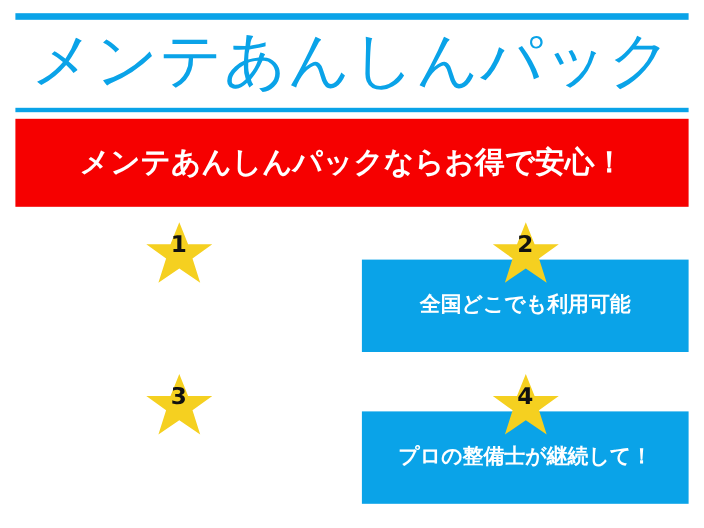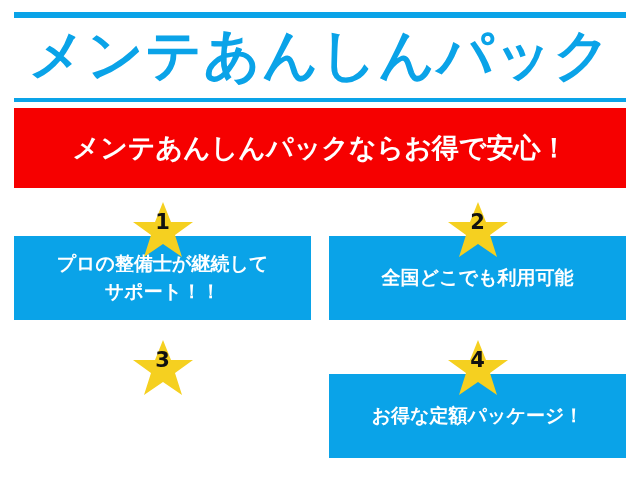--- a/index.html
+++ b/index.html
@@ -41,21 +41,21 @@
     position: absolute;
     left: 0;
     right: 0;
     top: 16px;
     height: 80px;
     display: flex;
     align-items: center;
     justify-content: center;
     color: #0aa3e8;
     font-size: 56px;
-    font-weight: bold;
+    font-weight: normal;
     letter-spacing: 1px;
     white-space: nowrap;
     font-family: "DejaVu Sans", sans-serif;
   }
   .banner {
     position: absolute;
     left: 14px;
     right: 14px;
     top: 108px;
     height: 80px;
@@ -157,24 +157,20 @@
 
   <div class="grid">
 
     <div class="cell">
       <div class="star-wrap">
         <svg width="62" height="60" viewBox="0 0 62 60" aria-hidden="true">
           <polygon points="31,2 39,22 61,22 43,35 50,57 31,44 12,57 19,35 1,22 23,22" fill="#f5d020"></polygon>
         </svg>
         <span class="star-num">1</span>
       </div>
-      <div class="box">
-        <span class="bline">プロの整備士が継続して</span>
-        <span class="bline">サポート！！</span>
-      </div>
     </div>
 
     <div class="cell">
       <div class="star-wrap">
         <svg width="62" height="60" viewBox="0 0 62 60" aria-hidden="true">
           <polygon points="31,2 39,22 61,22 43,35 50,57 31,44 12,57 19,35 1,22 23,22" fill="#f5d020"></polygon>
         </svg>
         <span class="star-num">2</span>
       </div>
       <div class="box">
@@ -192,18 +188,18 @@
     </div>
 
     <div class="cell">
       <div class="star-wrap">
         <svg width="62" height="60" viewBox="0 0 62 60" aria-hidden="true">
           <polygon points="31,2 39,22 61,22 43,35 50,57 31,44 12,57 19,35 1,22 23,22" fill="#f5d020"></polygon>
         </svg>
         <span class="star-num">4</span>
       </div>
       <div class="box">
-        <span class="bline">お得な定額パッケージ！</span>
+        <span class="bline">プロの整備士が継続して！</span>
       </div>
     </div>
 
   </div>
 </div>
 
 </body></html>

